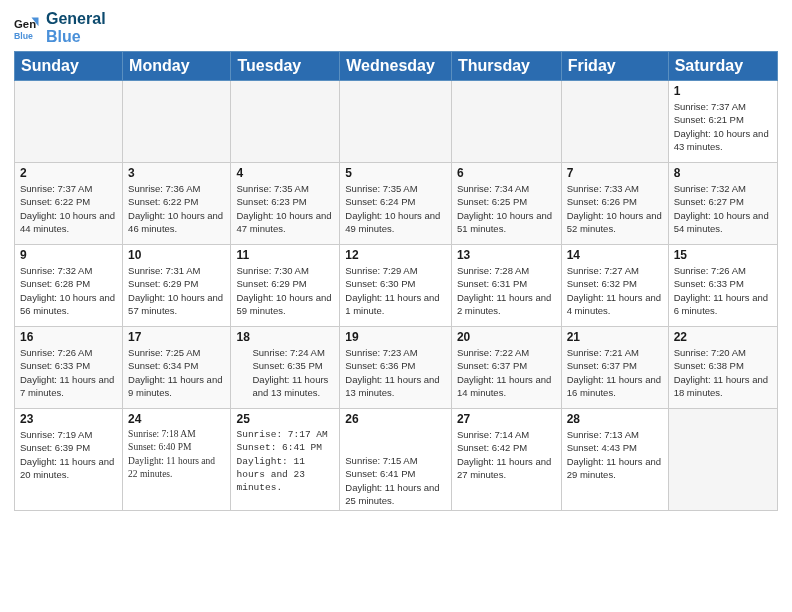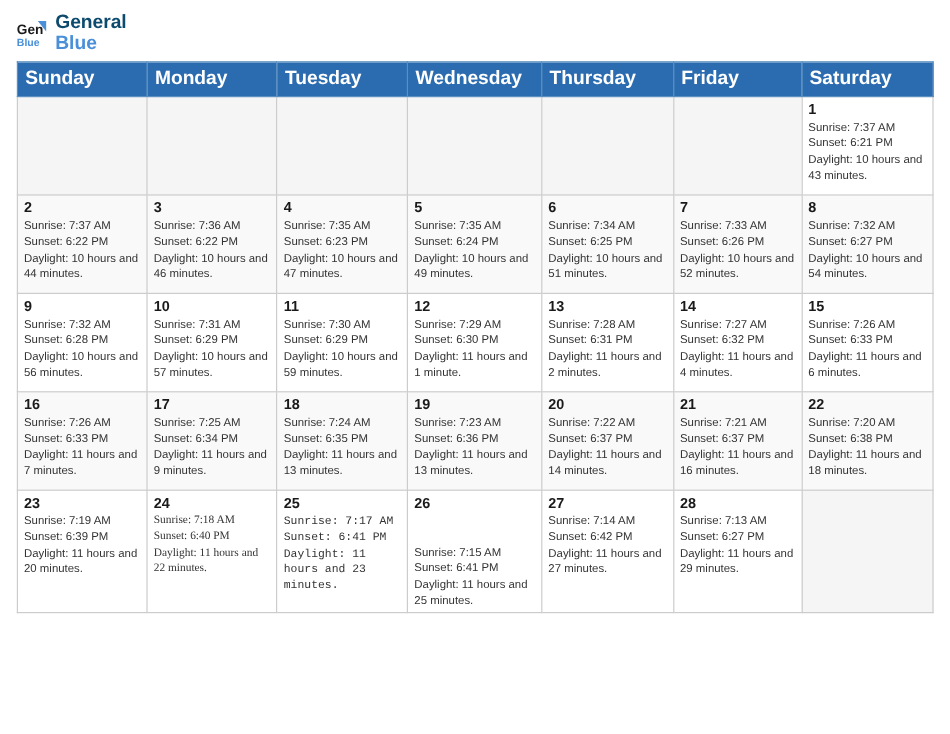--- a/index.html
+++ b/index.html
@@ -229,21 +229,21 @@
 Daylight: 11 hours and 7 minutes.</div>
           </td>
           <td>
             <div class="day-num">17</div>
             <div class="day-info" style="white-space: pre-line;">Sunrise: 7:25 AM
 Sunset: 6:34 PM
 Daylight: 11 hours and 9 minutes.</div>
           </td>
           <td>
             <div class="day-num">18</div>
-            <div class="day-info" style="white-space: pre-line;">Sunrise: 7:24 AM
+            <div class="day-info" style="white-space: pre-line; margin-left: 16px;">Sunrise: 7:24 AM
 Sunset: 6:35 PM
 Daylight: 11 hours and 13 minutes.</div>
           </td>
           <td>
             <div class="day-num">19</div>
             <div class="day-info" style="white-space: pre-line;">Sunrise: 7:23 AM
 Sunset: 6:36 PM
 Daylight: 11 hours and 13 minutes.</div>
           </td>
           <td>
@@ -292,20 +292,20 @@
           </td>
           <td>
             <div class="day-num">27</div>
             <div class="day-info" style="white-space: pre-line;">Sunrise: 7:14 AM
 Sunset: 6:42 PM
 Daylight: 11 hours and 27 minutes.</div>
           </td>
           <td>
             <div class="day-num">28</div>
             <div class="day-info" style="white-space: pre-line;">Sunrise: 7:13 AM
-Sunset: 6:27 PM
+Sunset: 4:43 PM
 Daylight: 11 hours and 29 minutes.</div>
           </td>
           <td class="empty"></td>
         </tr>
       </tbody>
   </table>
 </div>
 
 </body></html>

